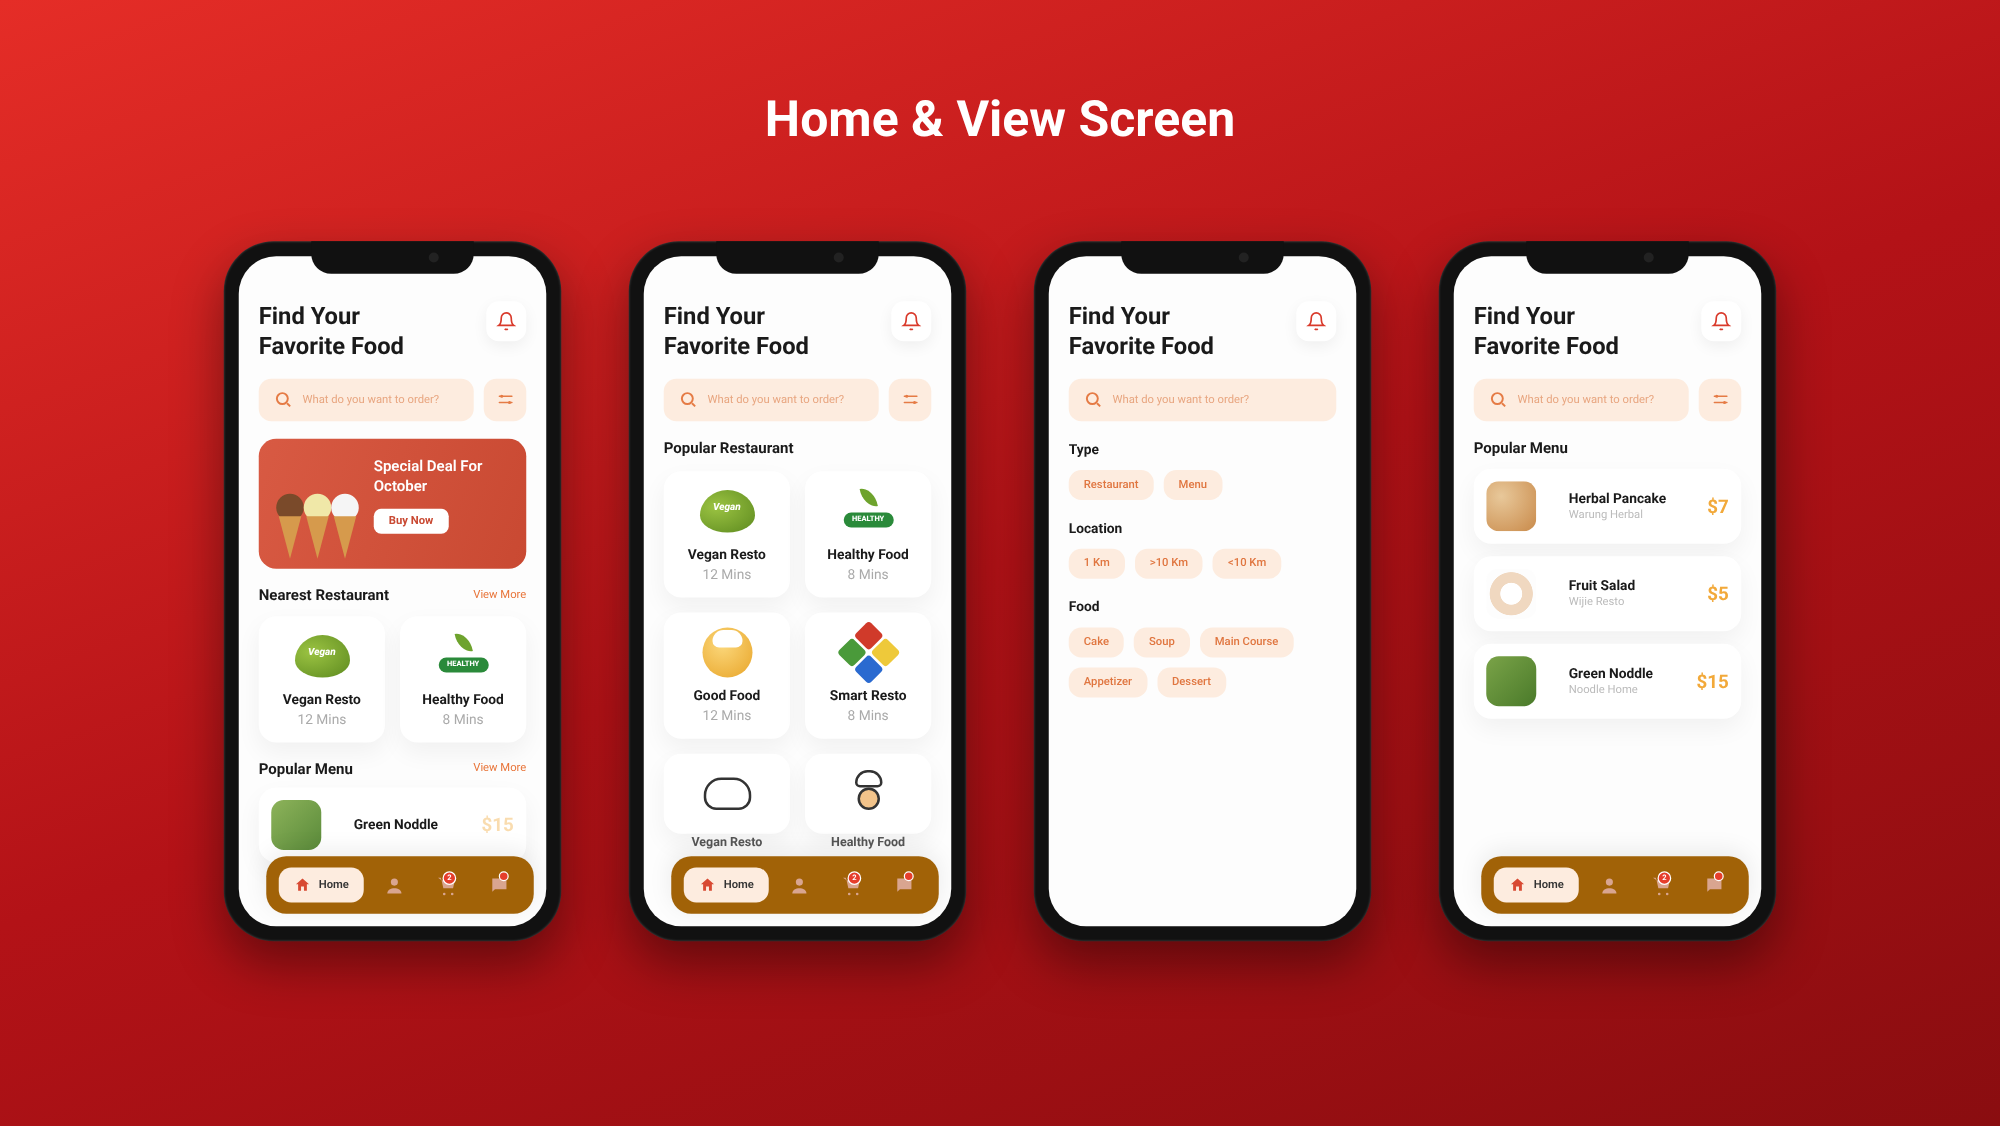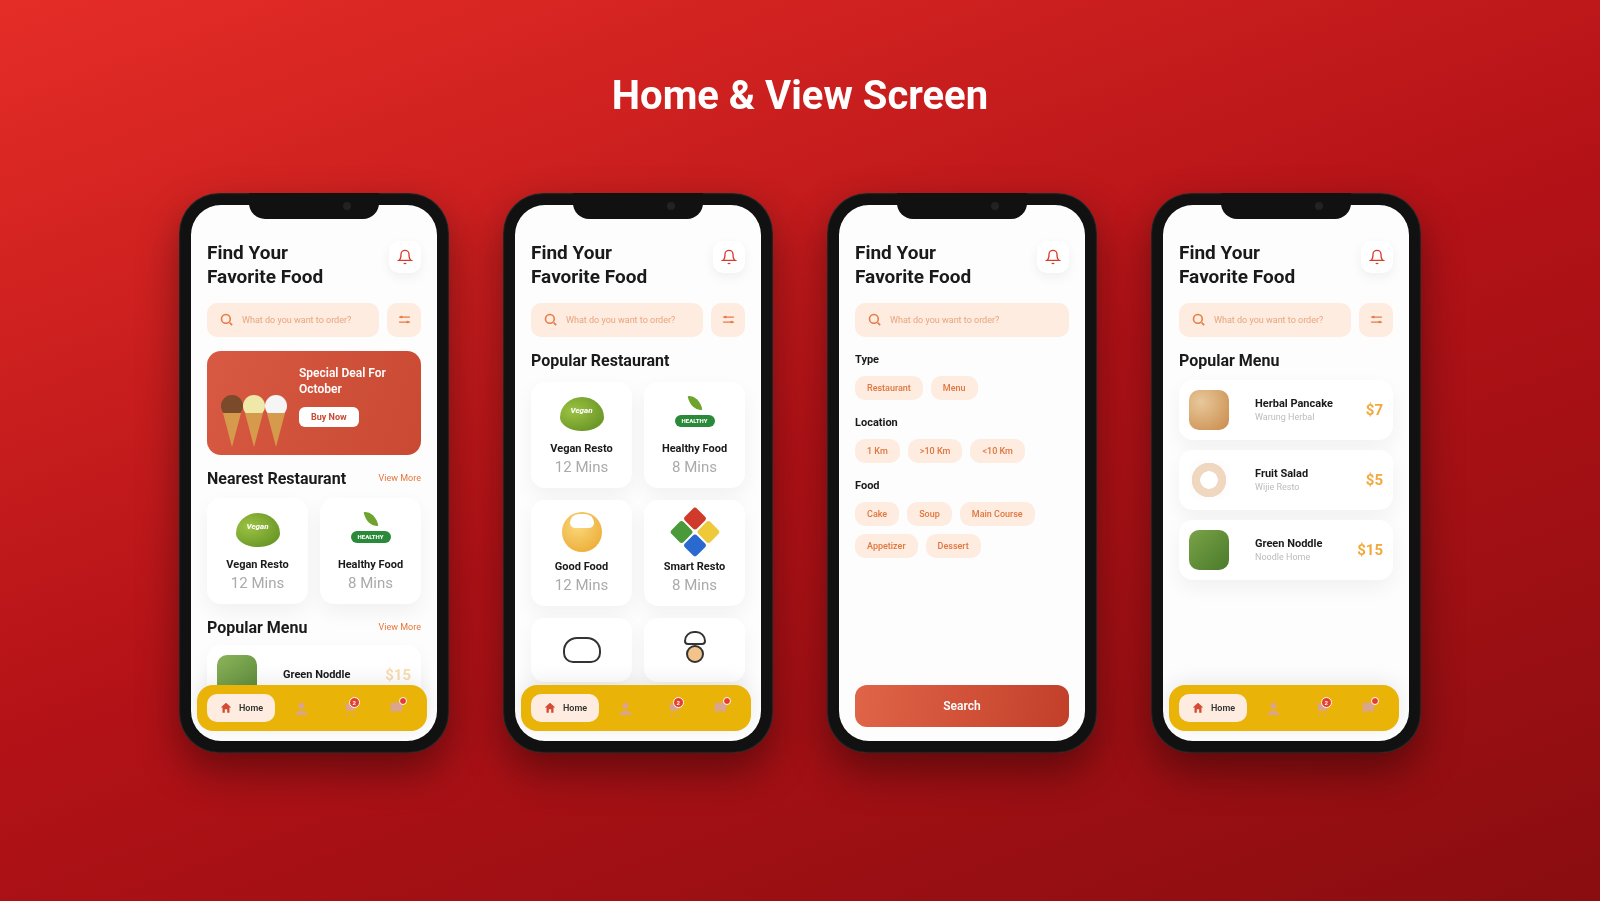--- a/index.html
+++ b/index.html
@@ -22,38 +22,38 @@
   .filter-btn { width:34px; height:34px; background:#fdecdf; border-radius:10px; display:flex;align-items:center;justify-content:center;color:#e57b45;}
   .filter-btn svg{width:15px;height:15px;}
   .promo { margin-top:14px; height:104px; border-radius:14px; background: linear-gradient(110deg,#d85a43,#c94932); position:relative; overflow:hidden; padding:14px 14px 14px 92px; color:#fff;}
   .promo-text{font-size:12px;font-weight:600;line-height:1.35;}
   .promo-btn{margin-top:10px;display:inline-block;background:#fff;color:#c94932;font-size:9px;font-weight:700;padding:5px 12px;border-radius:6px;}
   .promo-img{position:absolute;left:8px;bottom:0;width:82px;height:86px;}
   .cone{position:absolute;bottom:0;width:26px;height:60px;}
   .cone .scoop{position:absolute;top:0;left:2px;width:22px;height:22px;border-radius:50%;}
   .cone .cone-t{position:absolute;top:18px;left:4px;width:0;height:0;border-left:9px solid transparent;border-right:9px solid transparent;border-top:34px solid #d69a4c;}
   .section-row{display:flex;justify-content:space-between;align-items:center;margin-top:14px;}
-  .section-title{font-size:16px;font-weight:700;color:#1a1a1a;}
+  .section-title{font-size:12px;font-weight:700;color:#1a1a1a;}
   .view-more{font-size:9px;color:#e8753a;}
   .rest-grid{display:flex;gap:12px;margin-top:10px;}
   .rest-card{flex:1;background:#fff;border-radius:14px;box-shadow:0 8px 20px rgba(0,0,0,0.05);padding:12px 8px;text-align:center;}
   .rest-logo{width:48px;height:40px;margin:0 auto 8px;display:flex;align-items:center;justify-content:center;}
   .rest-name{font-size:11px;font-weight:700;color:#1a1a1a;}
-  .rest-time{font-size:15px;color:#aaa;margin-top:3px;}
+  .rest-time{font-size:11px;color:#aaa;margin-top:3px;}
   .menu-item{display:flex;align-items:center;background:#fff;border-radius:14px;box-shadow:0 8px 20px rgba(0,0,0,0.05);padding:10px;margin-top:10px;gap:26px;}
   .menu-img{width:40px;height:40px;border-radius:10px;background:linear-gradient(135deg,#8db35a,#5a8a3a);flex-shrink:0;position:relative;overflow:hidden;}
   .menu-info{flex:1;}
   .menu-name{font-size:11px;font-weight:700;color:#1a1a1a;}
   .menu-sub{font-size:9px;color:#bbb;margin-top:2px;}
   .menu-price{font-size:15px;font-weight:700;color:#f2a93a;}
   .filter-label{font-size:11px;font-weight:700;color:#1a1a1a;margin-top:16px;margin-bottom:10px;}
   .chip-row{display:flex;flex-wrap:wrap;gap:8px;}
   .chip{background:#fdecdf;color:#e07640;font-size:9px;font-weight:500;padding:7px 12px;border-radius:10px;}
   .search-btn{position:absolute;left:16px;right:16px;bottom:14px;height:42px;background:linear-gradient(100deg,#e06548,#c23f2a);border-radius:12px;display:flex;align-items:center;justify-content:center;color:#fff;font-size:12px;font-weight:600;}
-  .bottombar{position:absolute;left:6px;right:10px;bottom:10px;height:46px;background:#eab308;border-radius:16px;box-shadow:0 -4px 20px rgba(0,0,0,0.08);display:flex;align-items:center;padding:0 10px;gap:6px;text-align:right;}
+  .bottombar{position:absolute;left:22px;right:10px;bottom:10px;height:46px;background:#a16207;border-radius:16px;box-shadow:0 -4px 20px rgba(0,0,0,0.08);display:flex;align-items:center;padding:0 10px;gap:6px;text-align:right;}
   .nav-home{background:#fdecdf;border-radius:10px;padding:7px 12px;display:flex;align-items:center;gap:6px;}
   .nav-home svg{width:14px;height:14px;color:#d84a33;}
   .nav-home span{font-size:9px;font-weight:600;color:#333;}
   .nav-item{flex:1;display:flex;justify-content:center;align-items:center;position:relative;color:#d9a590;}
   .nav-item svg{width:17px;height:17px;}
   .badge{position:absolute;top:-3px;right:10px;width:11px;height:11px;background:#e63e2c;border-radius:50%;border:1.5px solid #fff;font-size:6px;color:#fff;display:flex;align-items:center;justify-content:center;font-weight:700;}
   
   .logo-vegan{width:44px;height:34px;background:radial-gradient(ellipse at 30% 40%, #9bc342, #5d8a1f);border-radius:50% 50% 50% 50% / 60% 60% 40% 40%;position:relative;}
   .logo-vegan::after{content:"Vegan";position:absolute;top:9px;left:0;right:0;font-size:8px;font-weight:800;font-style:italic;color:#fff;text-align:center;}
   .logo-healthy{position:relative;width:44px;height:38px;}
@@ -340,21 +340,20 @@
           <div class="chip">&lt;10 Km</div>
         </div>
         <div class="filter-label">Food</div>
         <div class="chip-row">
           <div class="chip">Cake</div>
           <div class="chip">Soup</div>
           <div class="chip">Main Course</div>
           <div class="chip">Appetizer</div>
           <div class="chip">Dessert</div>
         </div>
-        <div class="search-btn">Search</div>
       </div>
     </div>
   </div>
 
   <div class="phone">
     <div class="notch"></div>
     <div class="screen">
       <div class="content">
         <div class="head-row">
           <div class="head-title"><span>Find Your</span><br><span>Favorite Food</span></div>

